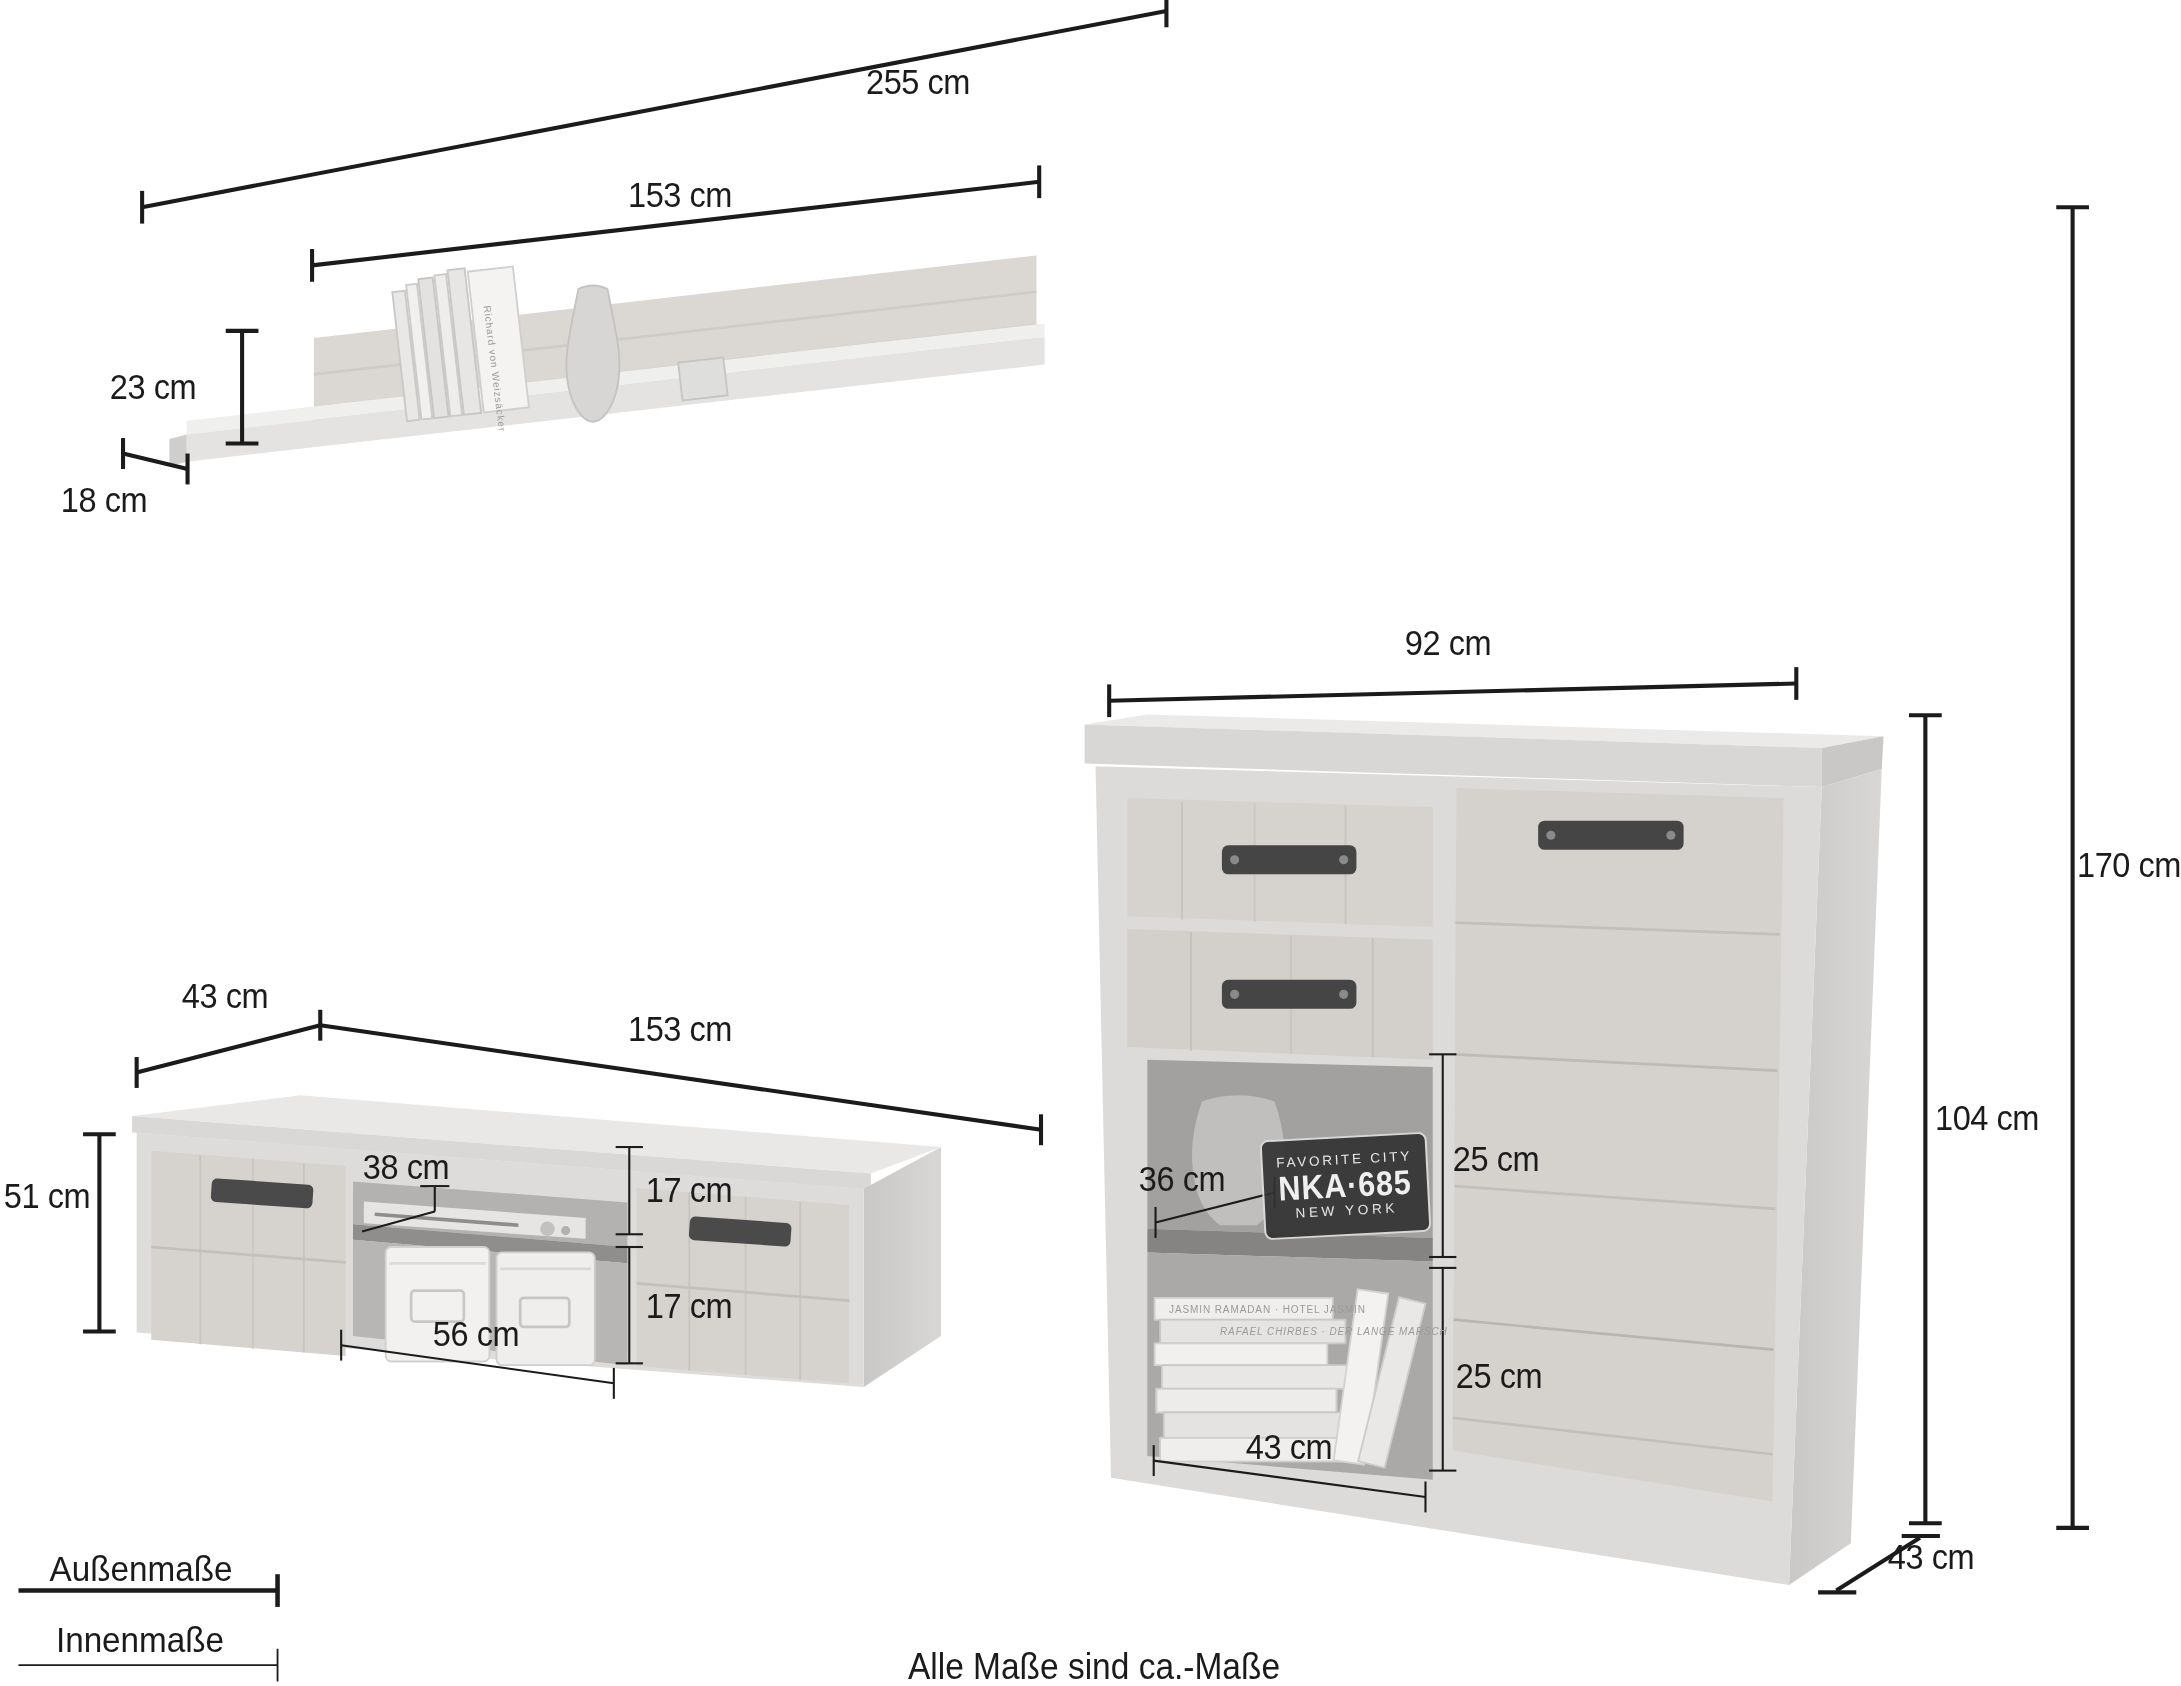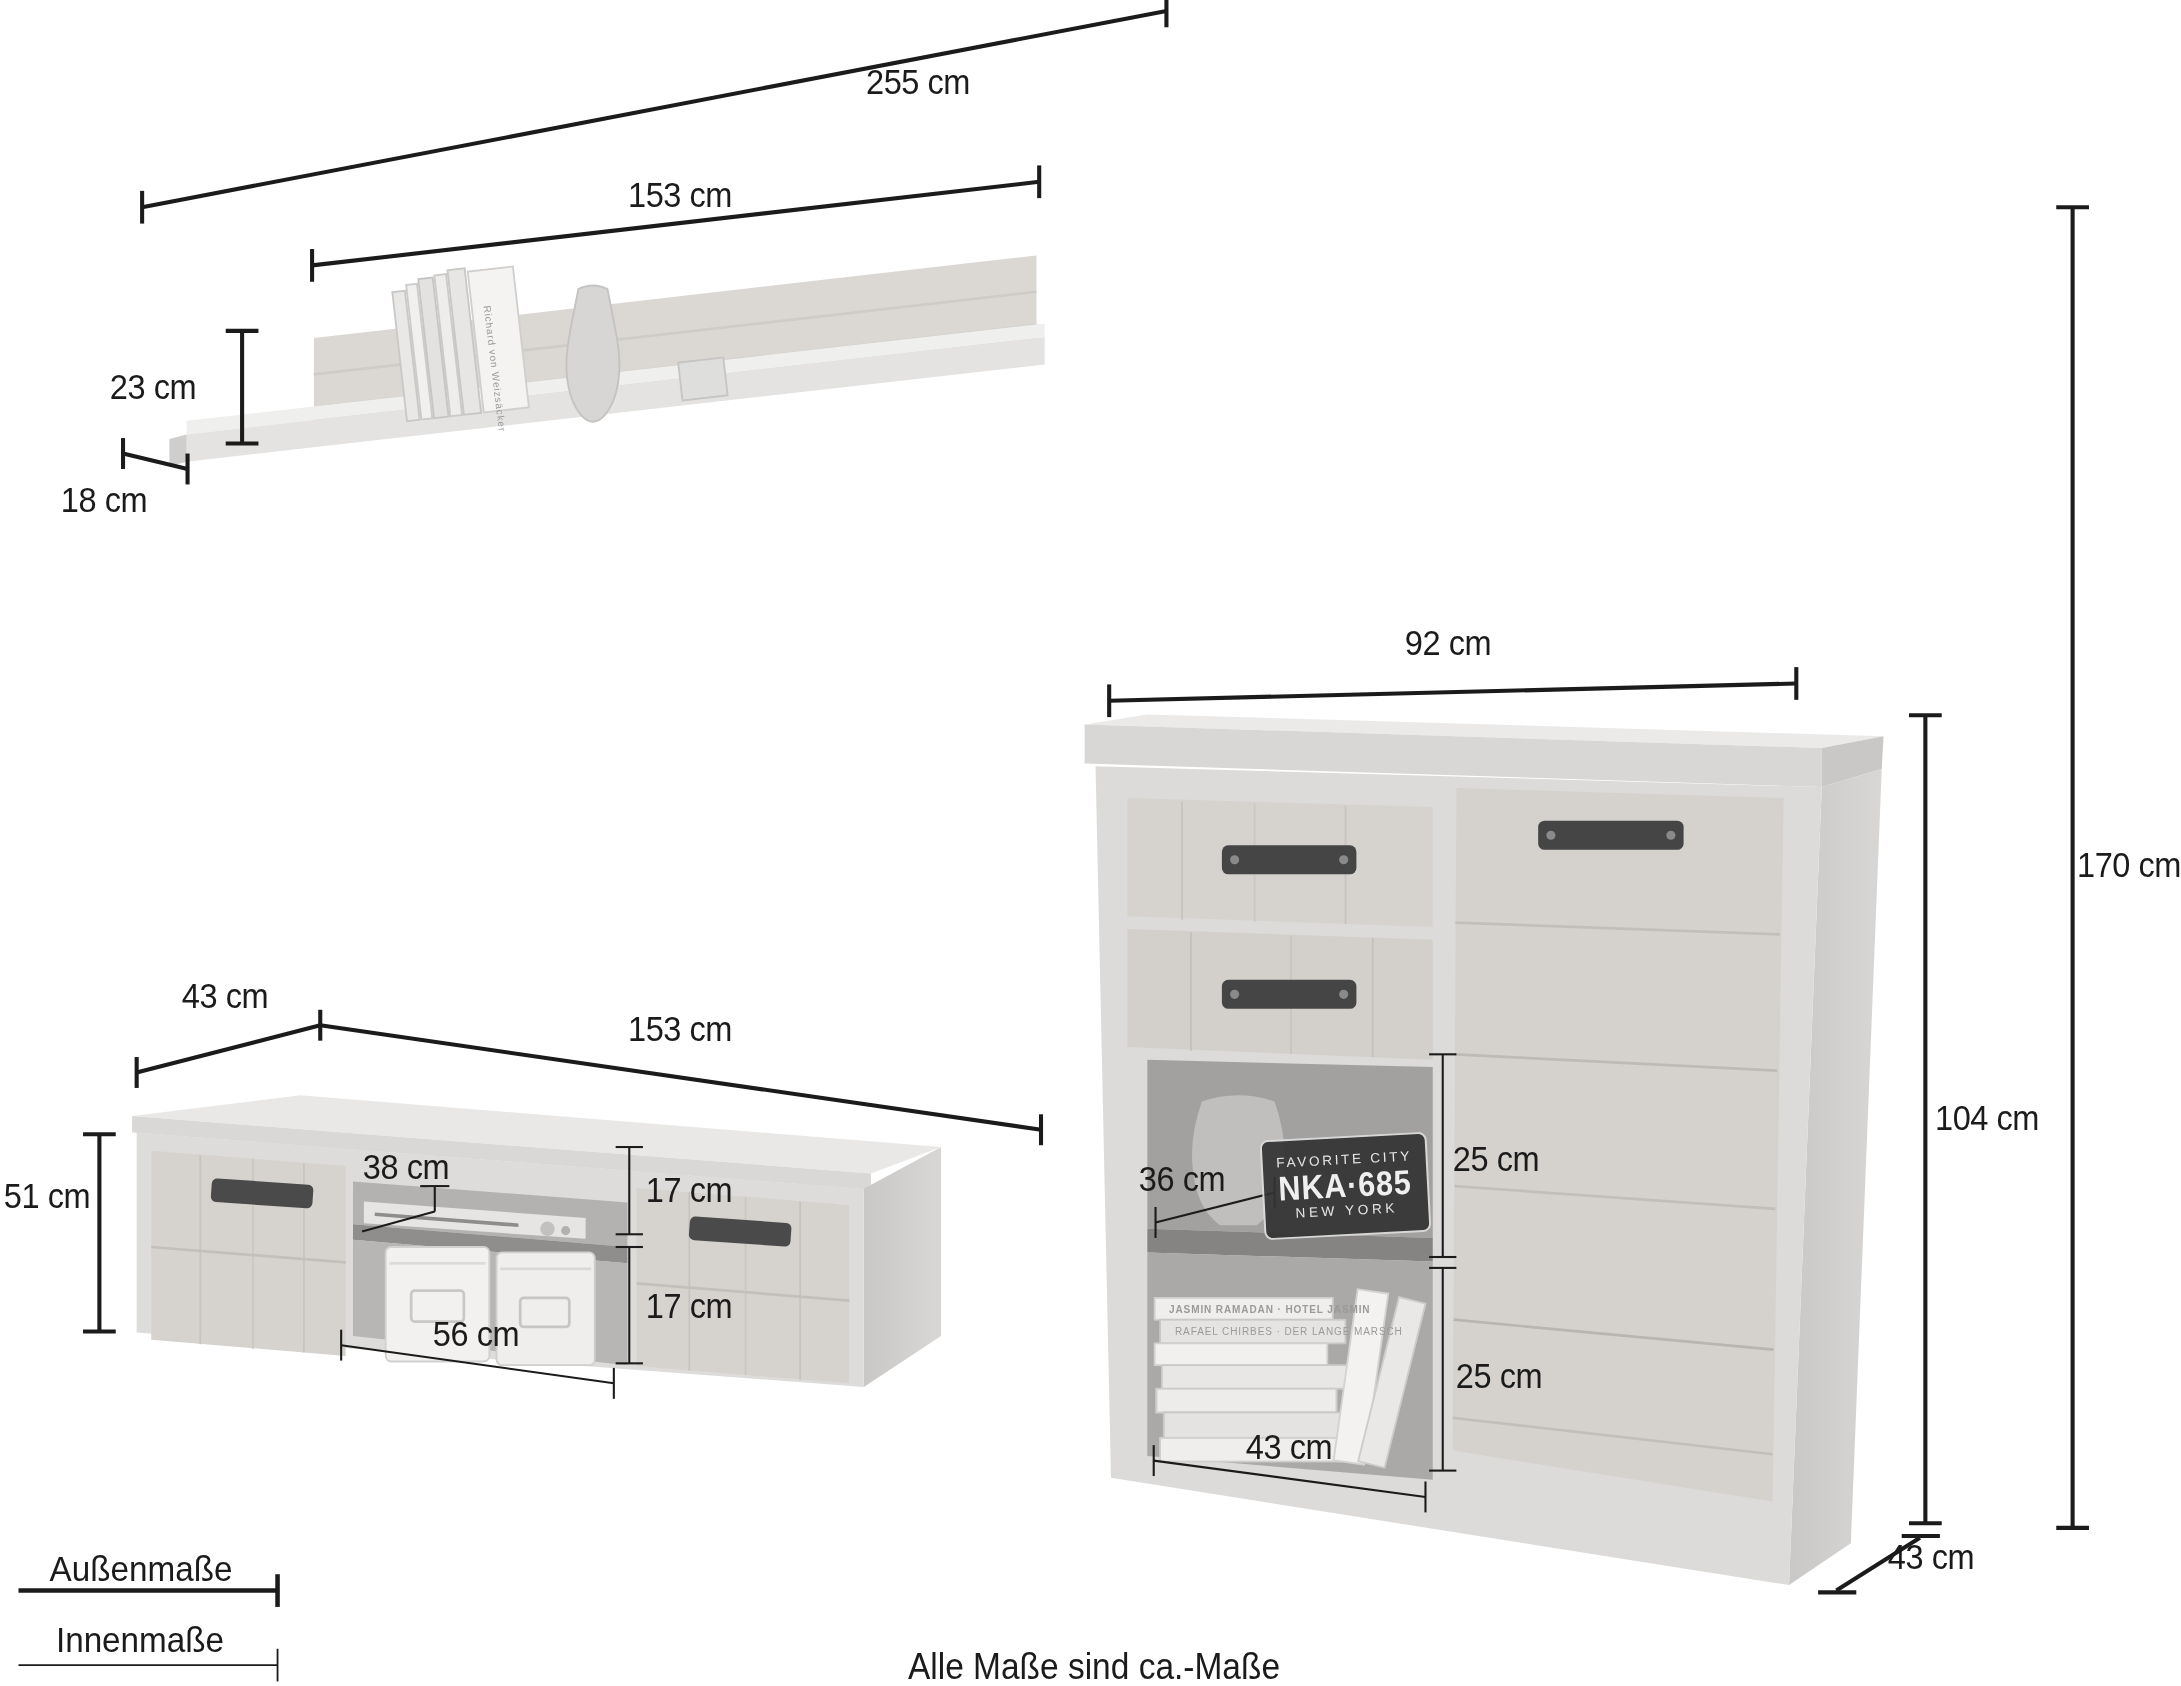--- a/index.html
+++ b/index.html
@@ -276,22 +276,22 @@
     </g>
   </g>
 </svg>
 
 <div class="plate">
   <span class="p-top">FAVORITE CITY</span>
   <span class="p-num">NKA·685</span>
   <span class="p-bot">NEW YORK</span>
 </div>
 
-<div class="spine-text" style="left:1169px;top:1304px;font-weight:bold;">JASMIN RAMADAN · HOTEL JASMIN</div>
-<div class="spine-text" style="left:1175px;top:1326px;">RAFAEL CHIRBES · DER LANGE MARSCH</div>
+<div class="spine-text" style="left:1169px;top:1304px;">JASMIN RAMADAN · HOTEL JASMIN</div>
+<div class="spine-text" style="left:1220px;top:1326px;font-style:italic;">RAFAEL CHIRBES · DER LANGE MARSCH</div>
 <div class="spine-text" style="left:487px;top:300px;transform:rotate(83deg);">Richard von Weizsäcker</div>
 
 <div class="dim" style="left:918px;top:82px;">255 cm</div>
 <div class="dim" style="left:680px;top:195px;">153 cm</div>
 <div class="dim" style="left:153px;top:387px;">23 cm</div>
 <div class="dim" style="left:104px;top:500px;">18 cm</div>
 <div class="dim" style="left:225px;top:996px;">43 cm</div>
 <div class="dim" style="left:680px;top:1029px;">153 cm</div>
 <div class="dim" style="left:47px;top:1196px;">51 cm</div>
 <div class="dim" style="left:406px;top:1167px;">38 cm</div>

